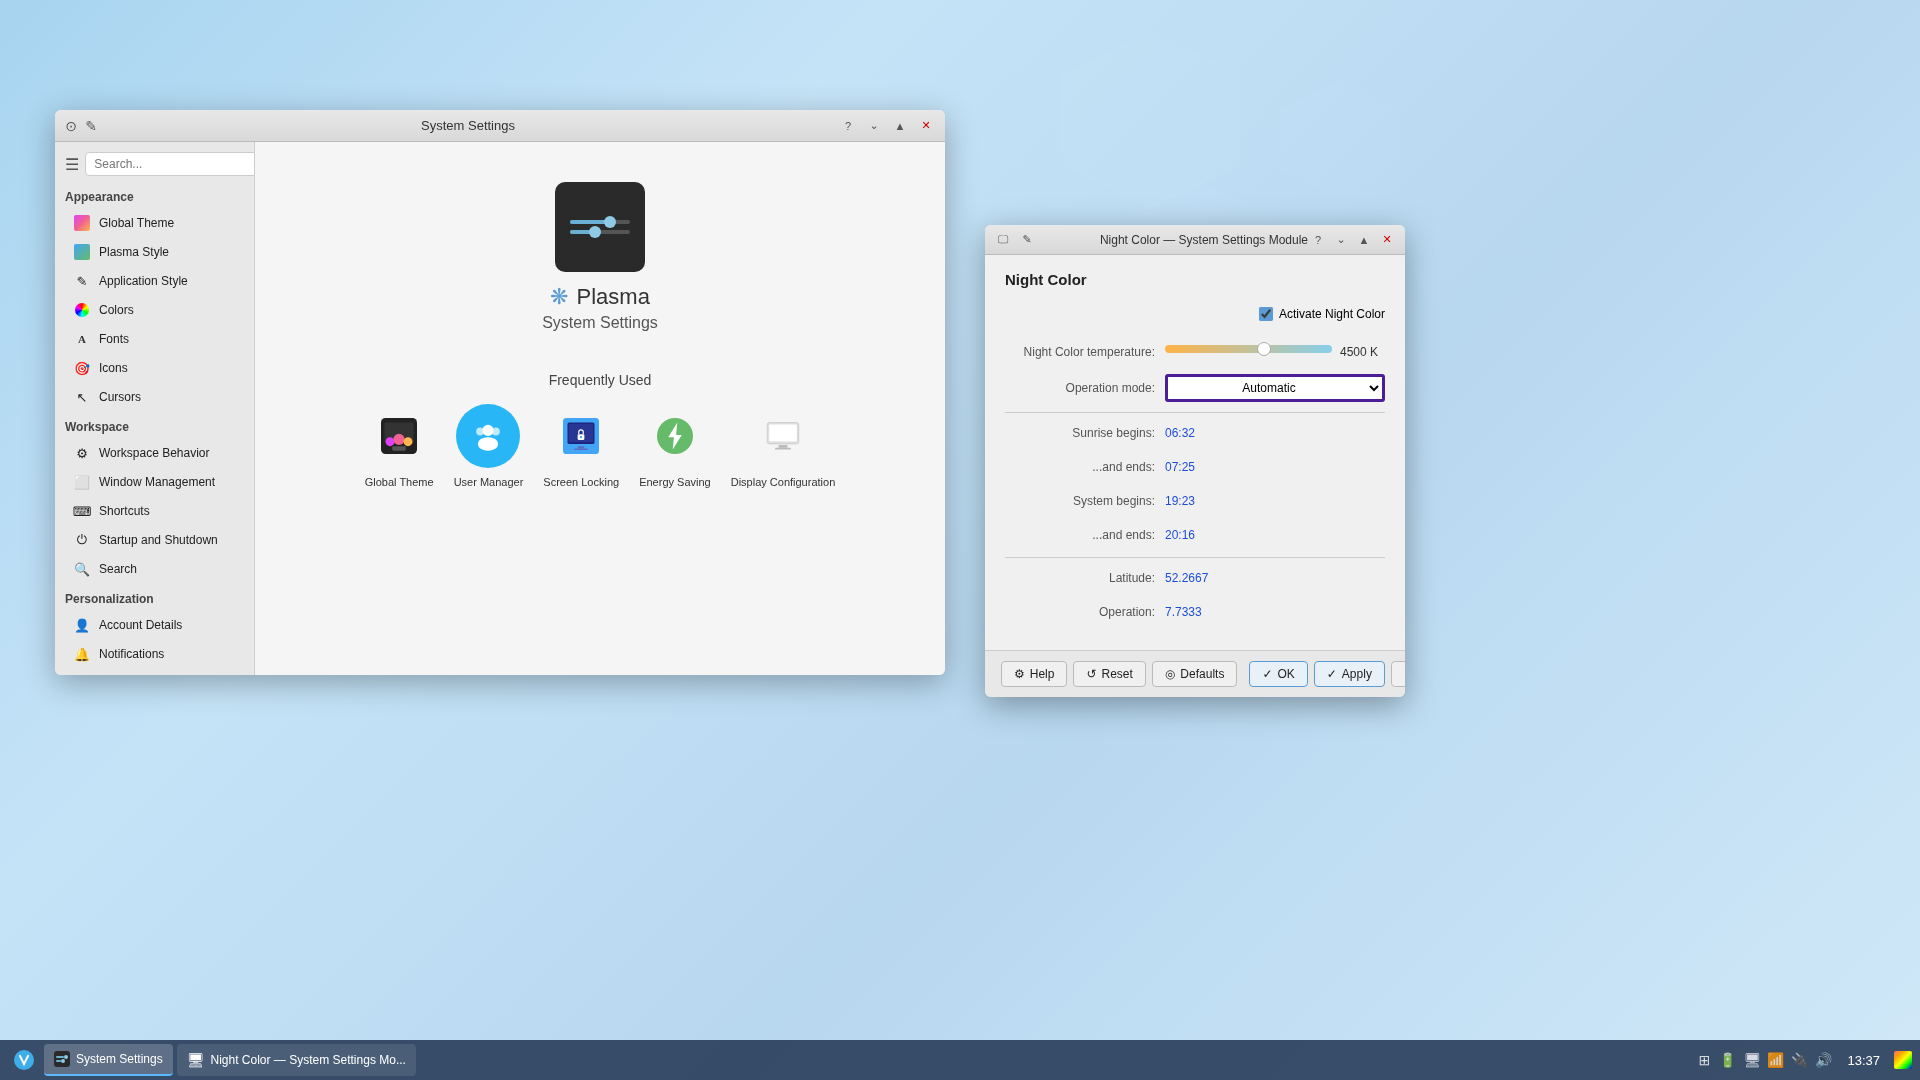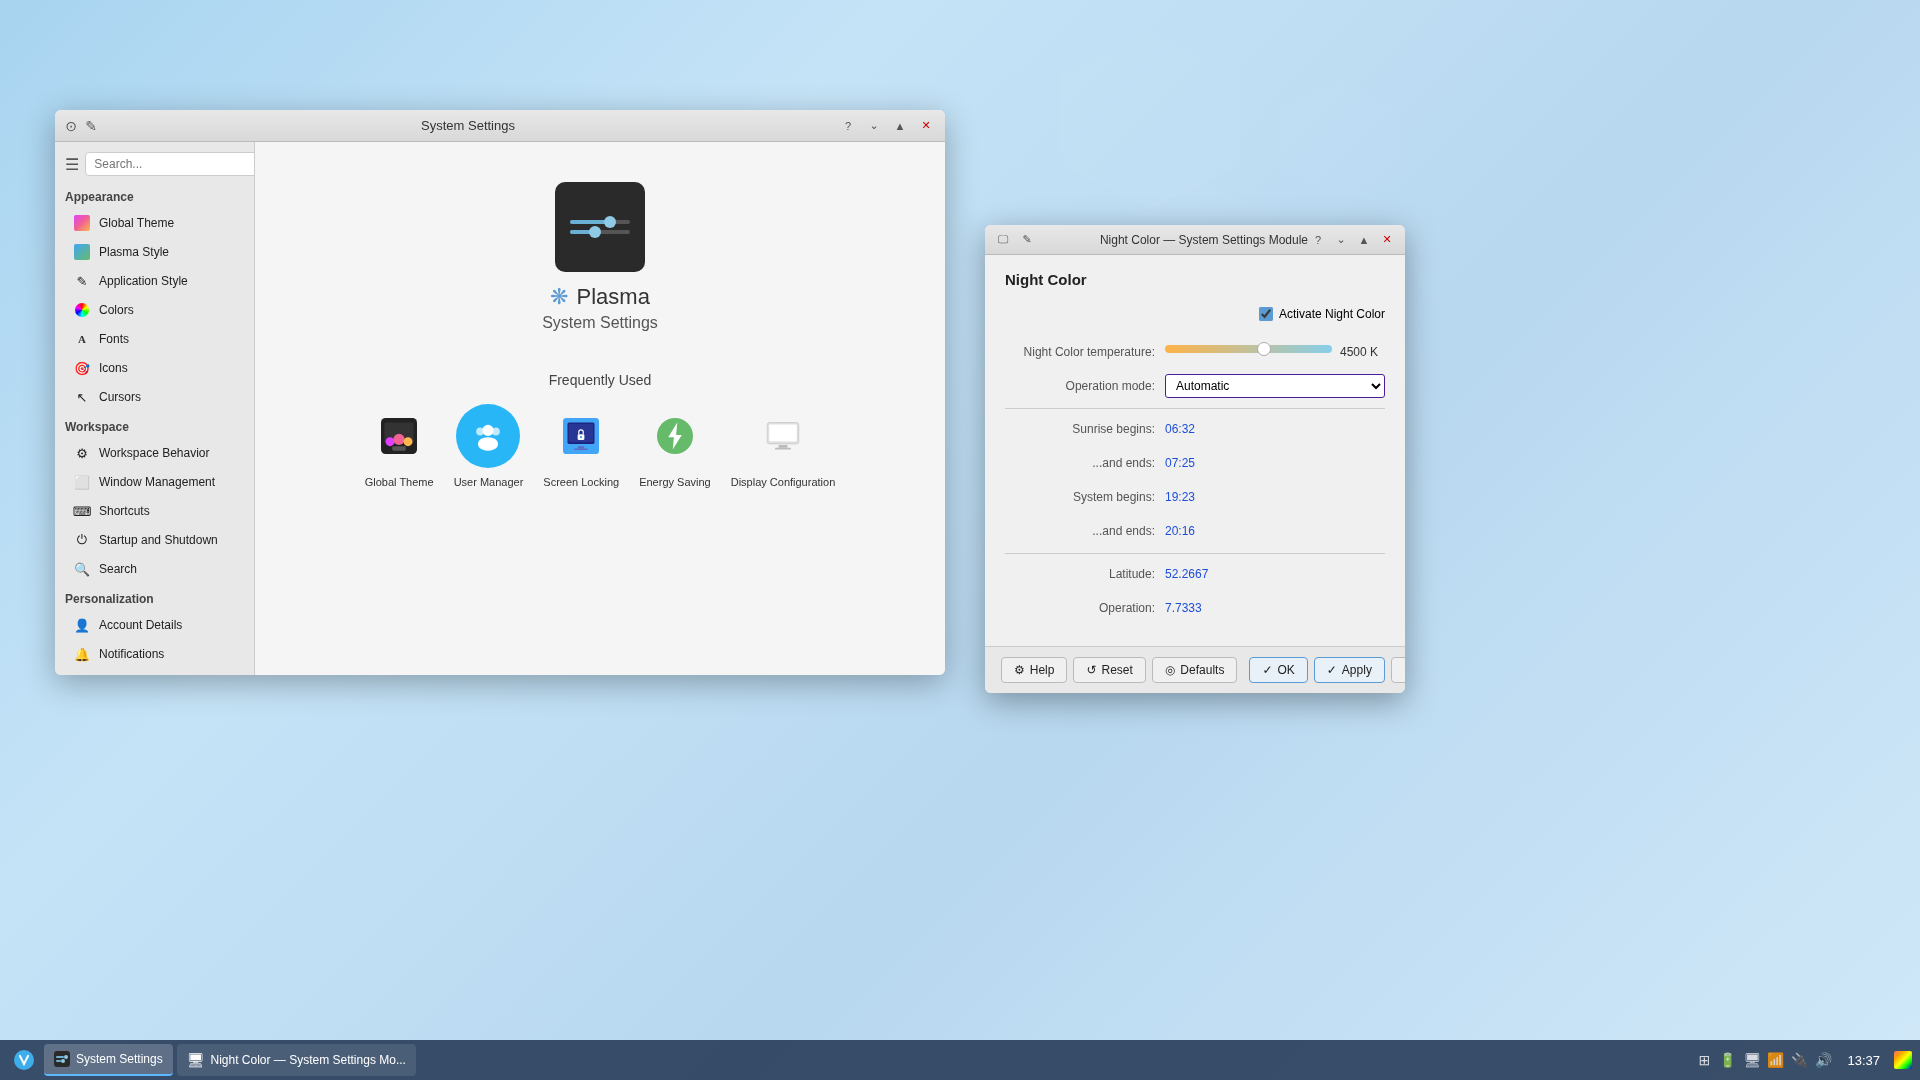--- a/index.html
+++ b/index.html
@@ -361,26 +361,27 @@
       left: 55%;
       cursor: pointer;
     }
     .temp-value {
       font-size: 12px; color: #333; min-width: 45px;
     }
 
     
     .op-select {
       flex: 1;
-      padding: 3px 6px;
-      border: 1px solid #4c1d95;
+      padding: 3px 21px;
+      border: 3px solid #4c1d95;
       border-radius: 3px;
       background: white;
       font-size: 12px;
       cursor: pointer;
+      text-align: center;
     }
 
     
     .dialog-separator {
       height: 1px; background: #ccc;
       margin: 8px 0;
     }
 
     .dialog-buttons {
       display: flex; align-items: center; gap: 6px;

